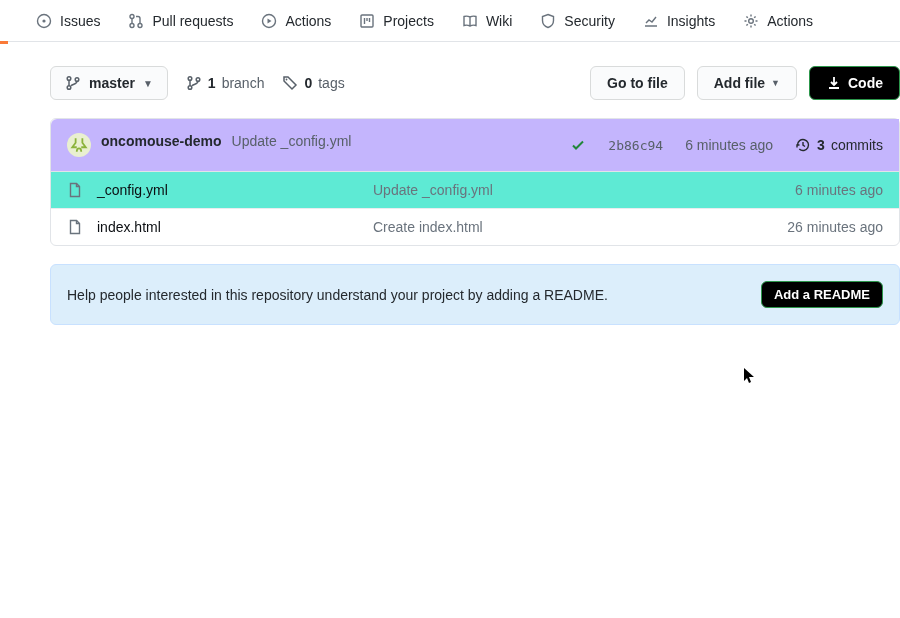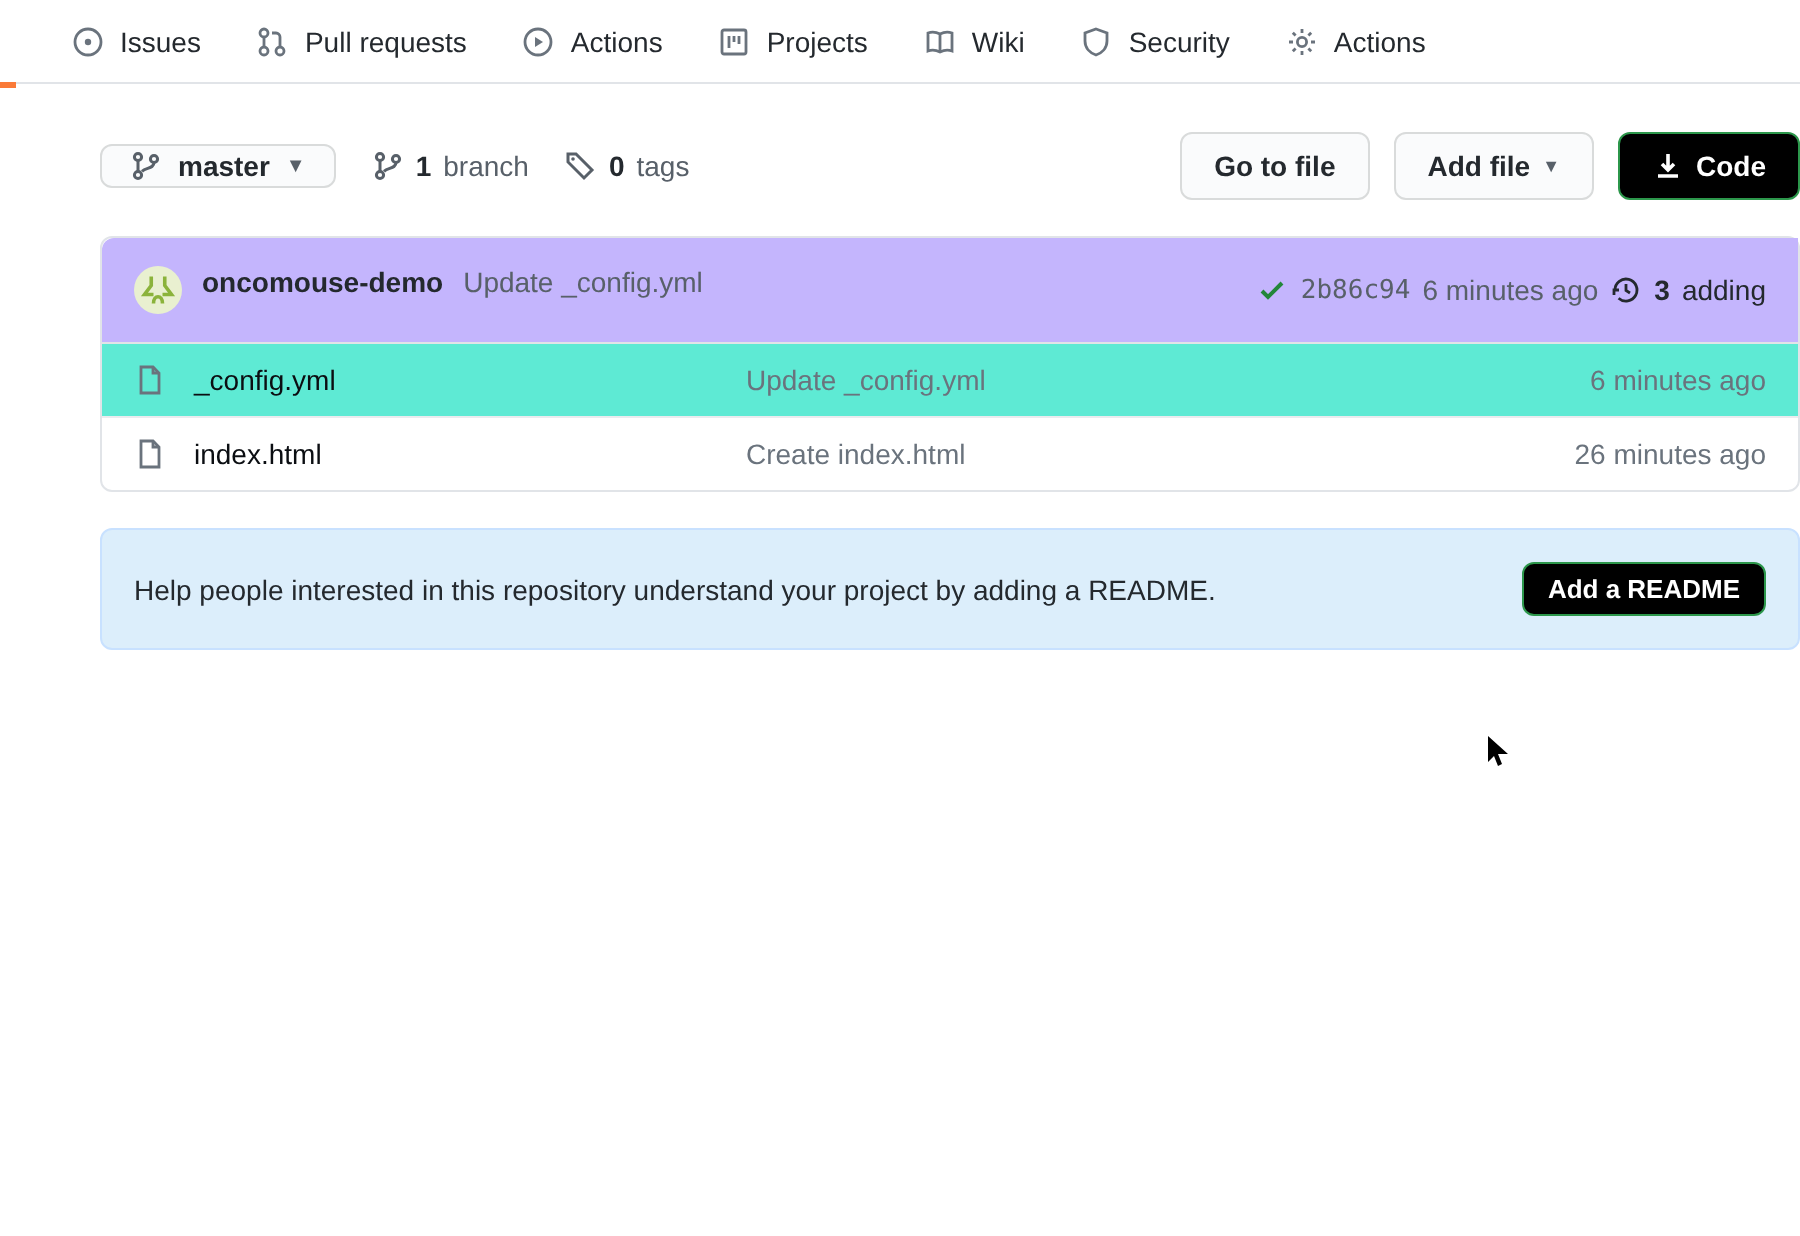--- a/index.html
+++ b/index.html
@@ -56,21 +56,21 @@
   display:flex;
   align-items:center;
   gap: 8px;
   border:1px solid #d9dbdb;
   border-radius:6px;
   background:#fafbfc;
   padding: 6px 14px;
   font-weight:600;
   font-size:14px;
   cursor:pointer;
-  height:22px;
+  height:34px;
 }
 .branch-btn .caret { font-size:10px; color:#586069;}
 .meta-link {
   display:flex;
   align-items:center;
   gap:6px;
   color:#24292e;
   font-size:14px;
   cursor:pointer;
 }
@@ -118,21 +118,21 @@
   background:#e9f0d0;
   display:flex;
   align-items:center;
   justify-content:center;
   font-size:14px;
   color:#7da02e;
   font-weight:bold;
 }
 .commit-author { font-weight:600; }
 .commit-msg { color:#586069; }
-.commit-right { margin-left:auto; display:flex; align-items:center; gap:6px;}
+.commit-right { margin-left:auto; display:flex; align-items:center; gap:22px;}
 .check { color:#22863a; display:flex;}
 .sha { color:#586069; font-size:13px; font-family: SFMono-Regular, Consolas, monospace;}
 .time { color:#586069; }
 .commits-count { display:flex; align-items:center; gap:6px; color:#24292e;}
 .commits-count b { font-weight:600;}
 
 .file-row {
   display:flex;
   align-items:center;
   padding: 10px 16px;
@@ -225,20 +225,28 @@
       </span>
     <span class="lbl">Wiki</span>
   </div>
   <div class="repo-nav-item">
     <span class="icon">
         <svg width="16" height="16" viewBox="0 0 16 16" fill="none" stroke="#6a737d" stroke-width="1.4">
           <path d="M8 1.5l5.5 2v4c0 3.5-2.5 6-5.5 7-3-1-5.5-3.5-5.5-7v-4l5.5-2z"></path>
         </svg>
       </span>
     <span class="lbl">Security</span>
+  </div>
+  <div class="repo-nav-item">
+    <span class="icon">
+        <svg width="16" height="16" viewBox="0 0 16 16" fill="none" stroke="#6a737d" stroke-width="1.4">
+          <path d="M2 13h12M3 10l3-3 3 2 4-5"></path>
+        </svg>
+      </span>
+    <span class="lbl">Insights</span>
   </div>
   <div class="repo-nav-item">
     <span class="icon">
         <svg width="16" height="16" viewBox="0 0 16 16" fill="none" stroke="#6a737d" stroke-width="1.4">
           <circle cx="8" cy="8" r="2.3"></circle>
           <path d="M8 1.5v2M8 12.5v2M1.5 8h2M12.5 8h2M3.4 3.4l1.4 1.4M11.2 11.2l1.4 1.4M3.4 12.6l1.4-1.4M11.2 4.8l1.4-1.4"></path>
         </svg>
       </span>
     <span class="lbl">Actions</span>
   </div>
@@ -318,21 +326,21 @@
           </span>
         <span class="sha">2b86c94</span>
         <span class="time">6 minutes ago</span>
         <span class="commits-count">
           <span class="icon">
               <svg width="16" height="16" viewBox="0 0 16 16" fill="none" stroke="#24292e" stroke-width="1.4">
                 <path d="M2.5 8a5.5 5.5 0 1 1 1.8 4.1M2 10.5V8h2.5M8 5v3.2l2 1.3"></path>
               </svg>
             </span>
           <b>3</b>
-          <span style="color:#24292e;">adding</span>
+          <span style="color:#24292e;">commits</span>
         </span>
       </div>
     </div>
 
     <div class="file-row hovered">
       <span class="file-icon icon">
           <svg width="16" height="16" viewBox="0 0 16 16" fill="none" stroke="#6a737d" stroke-width="1.4">
             <path d="M3.5 1.5h6l3 3v10h-9v-13z"></path>
             <path d="M9.5 1.5v3h3"></path>
           </svg>

